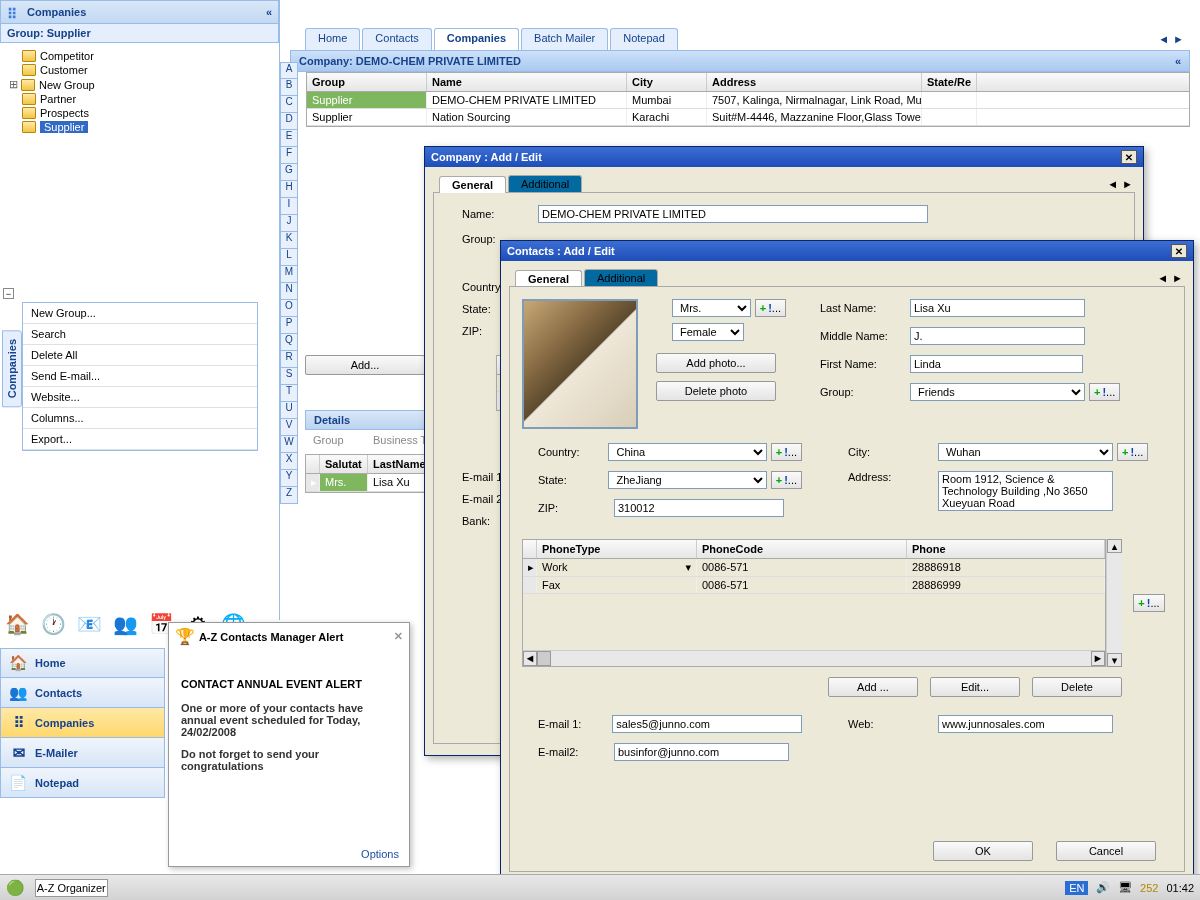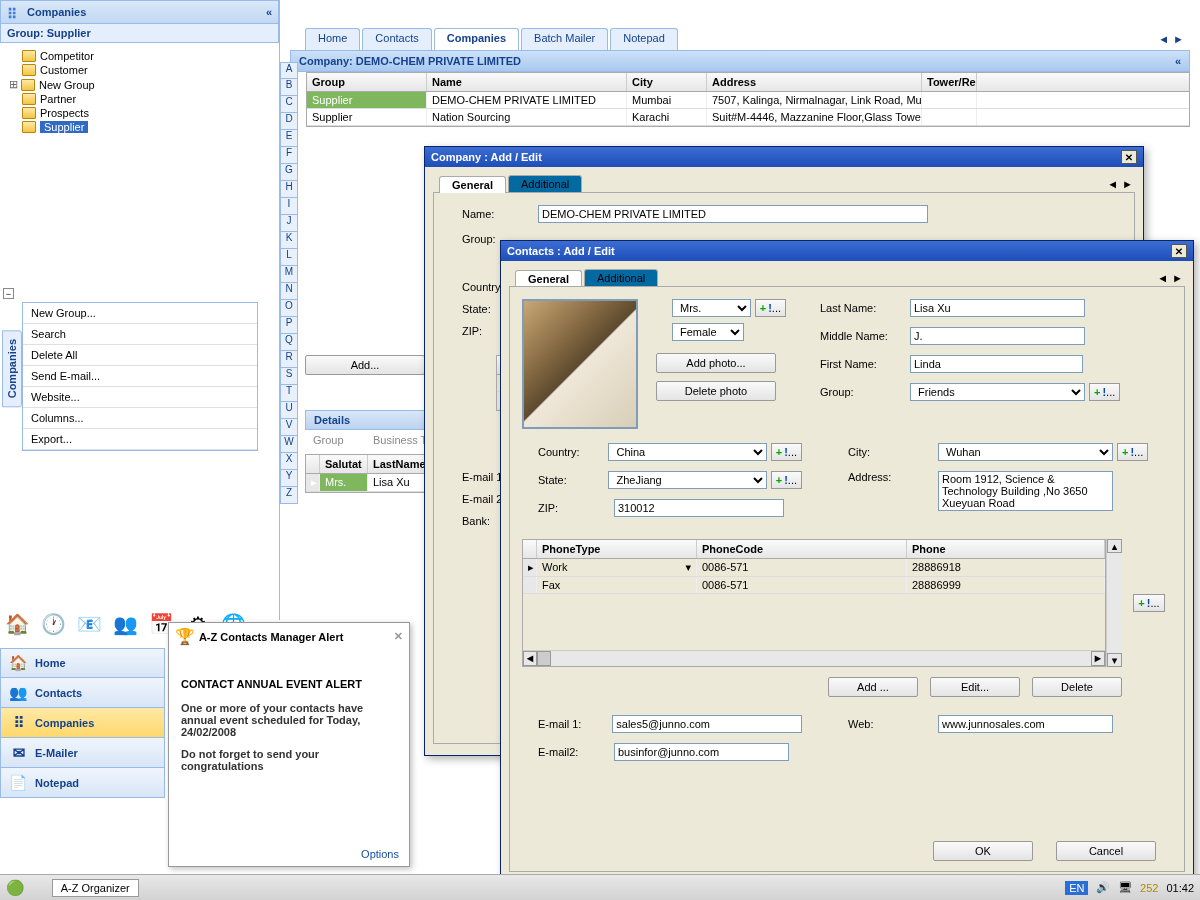--- a/index.html
+++ b/index.html
@@ -40,21 +40,21 @@
 .alert { position: absolute; left: 168px; top: 622px; width: 242px; height: 245px; background: #fff; border: 1px solid #999; box-shadow: 2px 2px 6px rgba(0,0,0,.25); }
 .alert .ttl { display: flex; align-items: center; padding: 4px 6px; font-weight: bold; }
 .alert .ttl .close { margin-left: auto; color: #999; cursor: pointer; }
 .alert .body { padding: 10px 12px; }
 .alert .body .heading { font-weight: bold; margin: 18px 0 12px; }
 .alert .body p { margin-bottom: 10px; font-weight: bold; color: #333; }
 .alert .opt { position: absolute; bottom: 6px; right: 10px; color: #1a4fa0; cursor: pointer; }
 
 
 .taskbar { position: absolute; left: 0; bottom: 0; width: 1200px; height: 26px; background: linear-gradient(#e8e8e8,#d2d2d2); border-top: 1px solid #aaa; display: flex; align-items: center; padding: 0 6px; gap: 10px; }
-.taskbar .app { background: #fff; border: 1px solid #999; padding: 2px 8px; margin-left: 17px; }
+.taskbar .app { background: #fff; border: 1px solid #999; padding: 2px 1px; }
 .taskbar .tray { margin-left: auto; display: flex; gap: 8px; align-items: center; }
 
 
 .main { position: absolute; left: 290px; top: 28px; width: 900px; }
 .tabs { display: flex; height: 22px; margin-left: 15px; }
 .tabs .tab { border: 1px solid #99bbe8; border-bottom: none; background: #e4eefc; padding: 3px 12px; margin-right: 2px; border-radius: 3px 3px 0 0; cursor: pointer; color: #15428b; }
 .tabs .tab.active { background: #fff; font-weight: bold; }
 .tabs .navarrows { margin-left: auto; margin-right: 6px; display: flex; gap: 4px; align-items: center; color: #15428b; }
 .company-bar { background: linear-gradient(#cde1f9,#a9c8ef); border: 1px solid #99bbe8; padding: 4px 8px; font-weight: bold; color: #15428b; display: flex; }
 .company-bar .collapse { margin-left: auto; }
@@ -201,21 +201,21 @@
   <div class="company-bar">
     <span>Company: DEMO-CHEM PRIVATE LIMITED</span>
     <span class="collapse">«</span>
   </div>
   <div class="grid" style="margin-left:16px;">
     <div class="ghead">
       <div class="gh" style="width:120px">Group</div>
       <div class="gh" style="width:200px">Name</div>
       <div class="gh" style="width:80px">City</div>
       <div class="gh" style="width:215px">Address</div>
-      <div class="gh" style="width:55px">Tower/Re</div>
+      <div class="gh" style="width:55px">State/Re</div>
     </div>
     <div class="grow sel">
       <div class="gc" style="width:120px">Supplier</div>
       <div class="gc" style="width:200px">DEMO-CHEM PRIVATE LIMITED</div>
       <div class="gc" style="width:80px">Mumbai</div>
       <div class="gc" style="width:215px">7507, Kalinga, Nirmalnagar, Link Road, Mulun</div>
       <div class="gc" style="width:55px"></div>
     </div>
     <div class="grow">
       <div class="gc" style="width:120px">Supplier</div>

